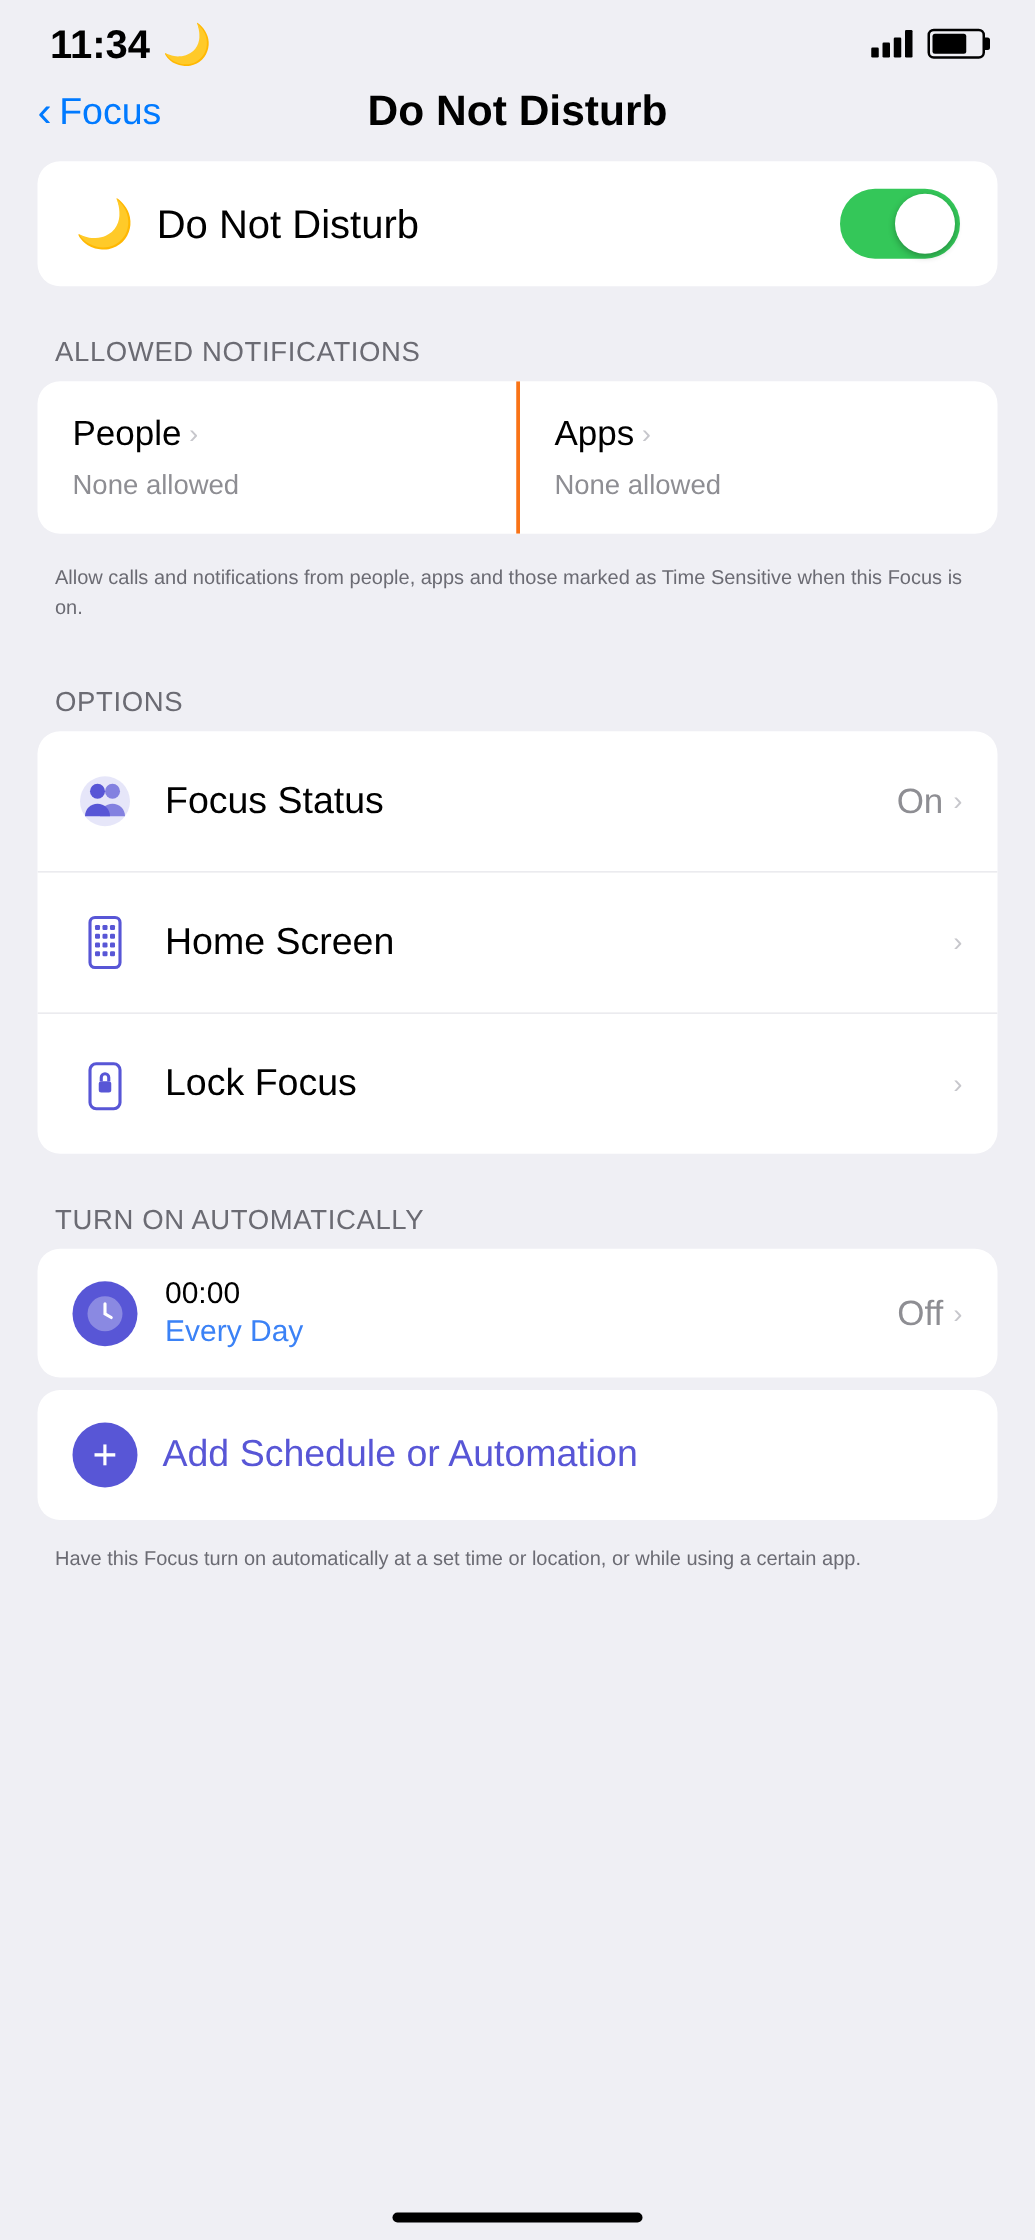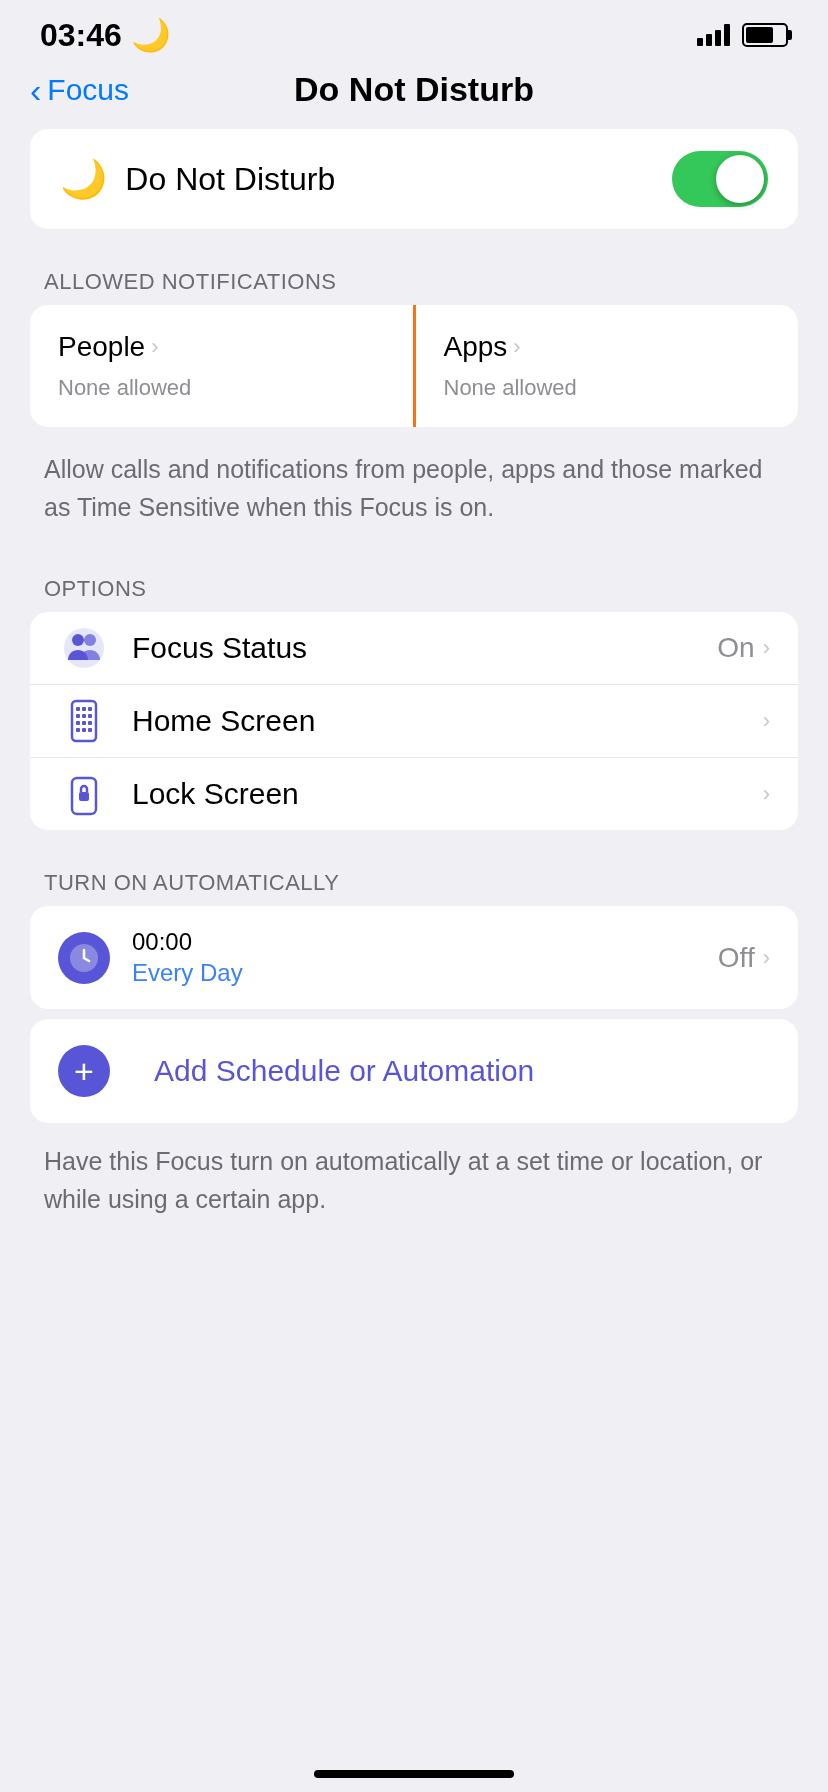--- a/index.html
+++ b/index.html
@@ -190,38 +190,38 @@
     .chevron-right {
       font-size: 22px;
       color: #C7C7CC;
     }
     .allowed-cell-subtitle {
       font-size: 22px;
       color: #8E8E93;
     }
 
     .section-note {
-      font-size: 25px;
+      font-size: 16px;
       color: #6B6B73;
       padding: 10px 14px 20px 14px;
       line-height: 1.5;
     }
 
     
     .options-card {
       background: #fff;
       border-radius: 18px;
       overflow: hidden;
       margin-bottom: 10px;
     }
     .options-row {
       display: flex;
       align-items: center;
       justify-content: space-between;
-      padding: 10px 28px;
+      padding: 30px 28px;
       border-bottom: 1px solid #E5E5EA;
       cursor: pointer;
     }
     .options-row:last-child {
       border-bottom: none;
     }
     .options-left {
       display: flex;
       align-items: center;
       gap: 22px;
@@ -313,41 +313,40 @@
       display: flex;
       align-items: center;
       justify-content: center;
       color: #fff;
       font-size: 34px;
       font-weight: 300;
     }
     .add-label {
       font-size: 30px;
       color: #5856D6;
-      margin-left: 24px;
     }
 
     
     .home-indicator {
       position: absolute;
       bottom: 14px;
       left: 50%;
       transform: translateX(-50%);
       width: 200px;
       height: 8px;
       background: #000;
       border-radius: 4px;
     }
   </style>
 </head>
 <body>
 
 <div class="status-bar">
   <div class="status-time">
-    <span>03:46</span>
+    <span>11:34</span>
     <span>🌙</span>
   </div>
   <div class="status-icons">
     <div class="signal-bars">
       <div class="signal-bar" style="height:8px;"></div>
       <div class="signal-bar" style="height:12px;"></div>
       <div class="signal-bar" style="height:16px;"></div>
       <div class="signal-bar" style="height:22px;"></div>
     </div>
     <div class="battery-icon">
@@ -453,21 +452,21 @@
     <div class="options-row">
       <div class="options-left">
         <div class="options-icon">
           <svg viewBox="0 0 44 44" fill="none">
             <rect x="10" y="6" width="24" height="36" rx="5" fill="none" stroke="#5856D6" stroke-width="2.5"></rect>
 
             <rect x="17" y="20" width="10" height="9" rx="2" fill="#5856D6"></rect>
             <path d="M19 20v-3a3 3 0 0 1 6 0v3" stroke="#5856D6" stroke-width="2.5" fill="none"></path>
           </svg>
         </div>
-        <span class="options-label">Lock Screen</span>
+        <span class="options-label">Lock Focus</span>
       </div>
       <div class="options-right">
         <span class="chevron-right">›</span>
       </div>
     </div>
   </div>
 
   <div class="section-header">TURN ON AUTOMATICALLY</div>
 
   <div class="schedule-card">

